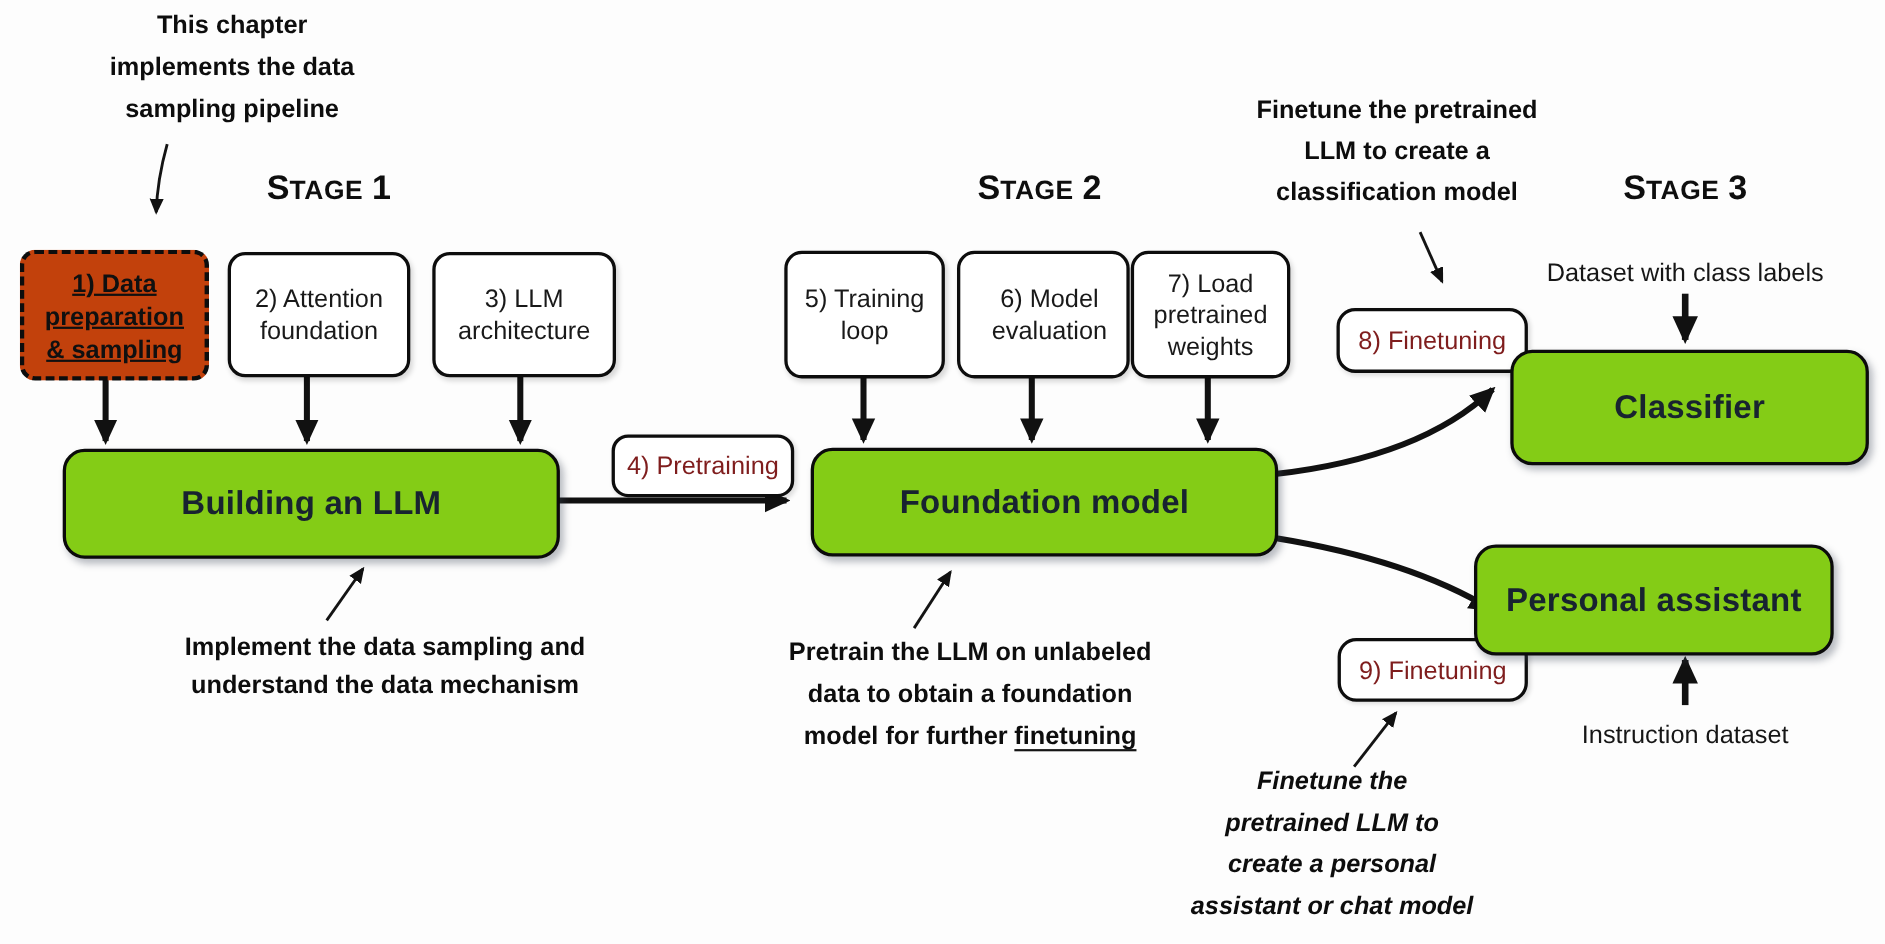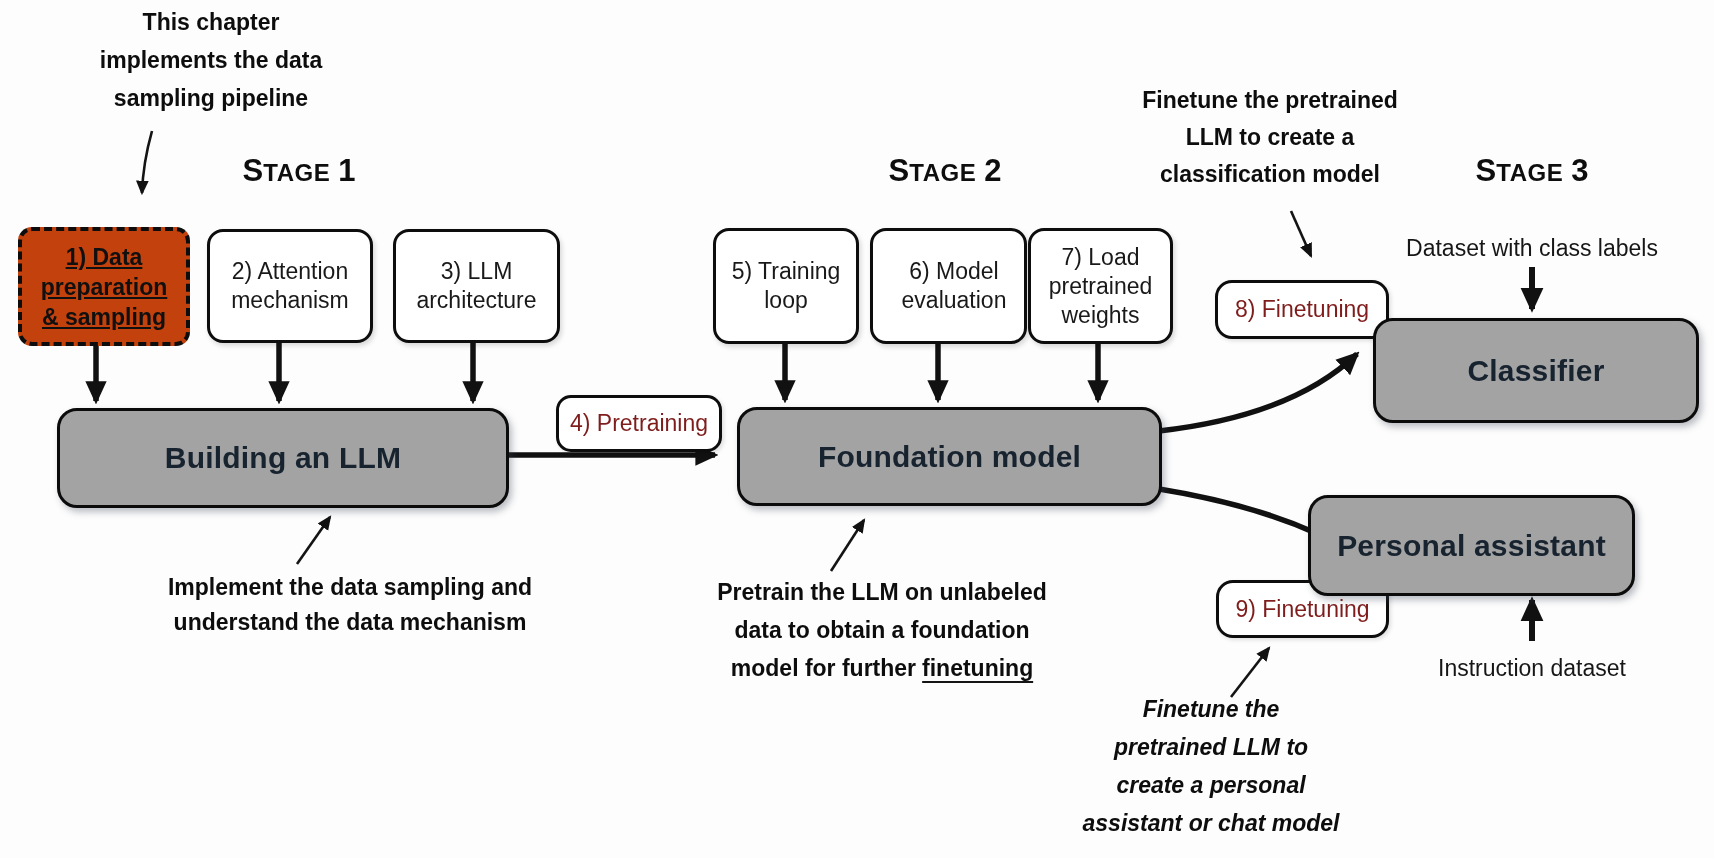--- a/index.html
+++ b/index.html
@@ -35,27 +35,27 @@
         border:4px dashed #0d0d0d;border-radius:14px;font-weight:bold;line-height:30px;
         box-shadow:none;color:#101010;text-decoration:underline;}
   #box-attention{left:207px;top:229px;width:160px;height:108px;}
   #box-llm-arch{left:393px;top:229px;width:161px;height:108px;}
   #box-training-loop{left:713px;top:228px;width:140px;height:110px;}
   #box-model-eval{left:870px;top:228px;width:140px;height:110px;padding-left:11px;}
   #box-load-weights{left:1028px;top:228px;width:139px;height:110px;}
 
   
   .bigbox{position:absolute;display:flex;align-items:center;justify-content:center;
-        background:#a3a3a3;border:3.5px solid #0b0b0b;border-radius:20px;
+        background:#84cc16;border:3.5px solid #0b0b0b;border-radius:20px;
         font-weight:bold;font-size:30px;color:#182330;letter-spacing:.2px;
         box-shadow:3px 4px 7px rgba(60,70,85,.35);}
   #box-building{left:57px;top:408px;width:446px;height:94px;}
   #box-foundation{left:737px;top:407px;width:419px;height:93px;}
   #box-classifier{left:1373px;top:318px;width:320px;height:99px;}
-  #box-assistant{left:1308px;top:495px;width:321px;height:95px;}
+  #box-assistant{left:1340px;top:495px;width:321px;height:95px;}
 
   
   .pill{position:absolute;display:flex;align-items:center;justify-content:center;
         background:#fff;border:3px solid #0d0d0d;border-radius:17px;
         font-size:23px;color:#7f1d1d;box-shadow:2px 2px 4px rgba(0,0,0,.12);margin-left:16px;}
   #pill-pretraining{left:540px;top:395px;width:160px;height:51px;border-radius:15px;}
   #pill-finetuning8{left:1199px;top:280px;width:168px;height:53px;}
   #pill-finetuning9{left:1200px;top:580px;width:167px;height:52px;}
 
   
@@ -141,21 +141,21 @@
     <span class="big">S</span><span class="sm">TAGE</span><span class="num">3</span>
   </div>
 
   <div class="nbox" id="box-data-prep">
     <div>1) Data</div>
     <div>preparation</div>
     <div>&amp; sampling</div>
   </div>
   <div class="nbox" id="box-attention">
     <div>2) Attention</div>
-    <div>mechanism</div>
+    <div>foundation</div>
   </div>
   <div class="nbox" id="box-llm-arch">
     <div>3) LLM</div>
     <div>architecture</div>
   </div>
   <div class="nbox" id="box-training-loop">
     <div>5) Training</div>
     <div>loop</div>
   </div>
   <div class="nbox" id="box-model-eval">

